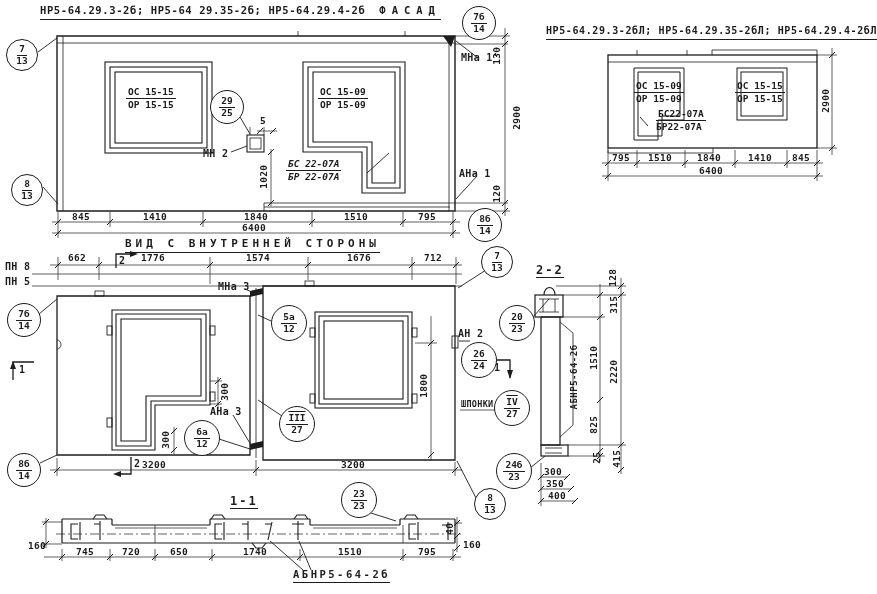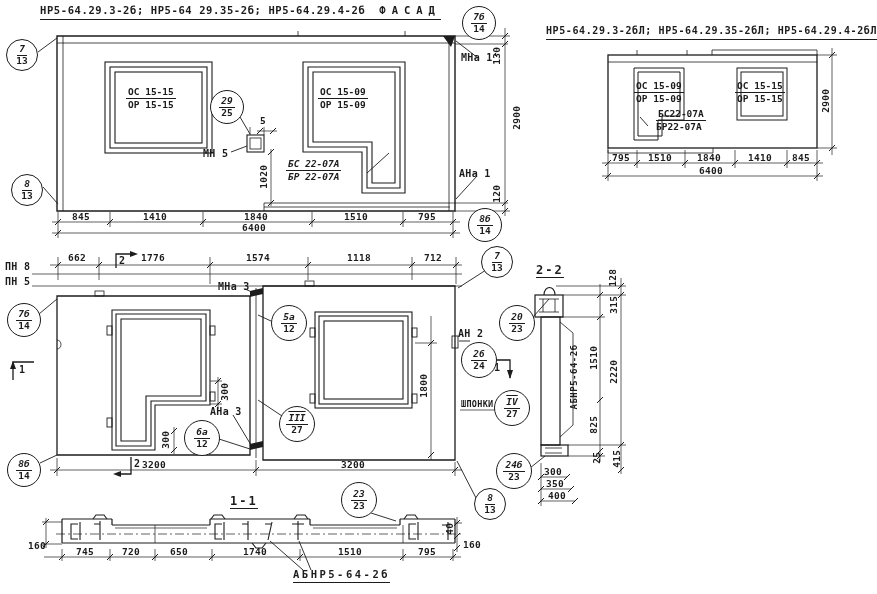--- a/index.html
+++ b/index.html
@@ -18,21 +18,21 @@
   .sp { letter-spacing:6px; margin-left:14px; }
   .big-title { font-size:11px; letter-spacing:4px; }
   .sec-title { font-size:12px; letter-spacing:2px; border-bottom:1.4px solid #1c1c1c;
                padding-bottom:1px; }
   .mark-label { font-size:10.5px; letter-spacing:2.5px; border-bottom:1.2px solid #1c1c1c;
                 padding-bottom:2px; }
   .co { position:absolute; border:1.4px solid #1c1c1c; border-radius:50%;
         display:flex; flex-direction:column; align-items:center; justify-content:center;
         background:#fff; box-sizing:border-box; font-weight:bold; font-size:9.5px;
         line-height:1.15; z-index:4; width:32px; height:32px; }
-  .co .top { border-bottom:1.2px solid #1c1c1c; padding:0 2px;font-style:italic; }
+  .co .top { border-bottom:1.2px solid #1c1c1c; padding:0 2px; }
   .fr { position:absolute; text-align:center; font-weight:bold; font-size:9.5px;
         line-height:1.3; z-index:3; }
   .fr .top { border-bottom:1.2px solid #1c1c1c; padding:0 2px; display:inline-block; }
   .fr .bot { display:block; }
   .ovl { text-decoration:overline; }
 </style>
 </head>
 <body>
 
 <div id="sheet">
@@ -250,21 +250,21 @@
   <span class="bot">ОР 15-15</span>
 </div>
 <div class="fr" style="left:318px; top:86px;">
   <span class="top">ОС 15-09</span>
   <span class="bot">ОР 15-09</span>
 </div>
 <div class="fr" style="left:286px; top:158px;font-style:italic;">
   <span class="top">БС 22-07А</span>
   <span class="bot">БР 22-07А</span>
 </div>
-<div class="t lbl" style="left:203px; top:149px;">МН 5</div>
+<div class="t lbl" style="left:203px; top:149px;">МН 2</div>
 <div class="t" style="left:260px; top:116px;">5</div>
 <div class="t v" style="left:252px; top:172px;">1020</div>
 
 <div class="t" style="left:72px; top:212px;">845</div>
 <div class="t" style="left:143px; top:212px;">1410</div>
 <div class="t" style="left:244px; top:212px;">1840</div>
 <div class="t" style="left:344px; top:212px;">1510</div>
 <div class="t" style="left:418px; top:212px;">795</div>
 <div class="t" style="left:242px; top:223px;">6400</div>
 
@@ -311,26 +311,27 @@
   <span class="bot">БР22-07А</span>
 </div>
 <div class="t" style="left:612px; top:153px;">795</div>
 <div class="t" style="left:648px; top:153px;">1510</div>
 <div class="t" style="left:697px; top:153px;">1840</div>
 <div class="t" style="left:748px; top:153px;">1410</div>
 <div class="t" style="left:792px; top:153px;">845</div>
 <div class="t" style="left:699px; top:166px;">6400</div>
 <div class="t v" style="left:814px; top:96px;">2900</div>
 
+<div class="t title big-title" style="left:125px; top:238px;">ВИД С ВНУТРЕННЕЙ СТОРОНЫ</div>
 <div class="t lbl" style="left:5px; top:262px;">ПН 8</div>
 <div class="t lbl" style="left:5px; top:277px;">ПН 5</div>
 <div class="t" style="left:68px; top:253px;">662</div>
 <div class="t" style="left:141px; top:253px;">1776</div>
 <div class="t" style="left:246px; top:253px;">1574</div>
-<div class="t" style="left:347px; top:253px;">1118</div>
+<div class="t" style="left:347px; top:253px;">1676</div>
 <div class="t" style="left:424px; top:253px;">712</div>
 <div class="t lbl" style="left:119px; top:256px;">2</div>
 <div class="t lbl" style="left:134px; top:459px;">2</div>
 <div class="t lbl" style="left:19px; top:365px;">1</div>
 <div class="t lbl" style="left:494px; top:363px;">1</div>
 <div class="t lbl" style="left:218px; top:282px;">МНа 3</div>
 <div class="t lbl" style="left:210px; top:407px;">АНа 3</div>
 <div class="t lbl" style="left:458px; top:329px;">АН 2</div>
 <div class="t sm" style="left:455px; top:400px;padding-left:6px;">ШПОНКИ</div>
 <div class="t v" style="left:216px; top:387px;">300</div>

